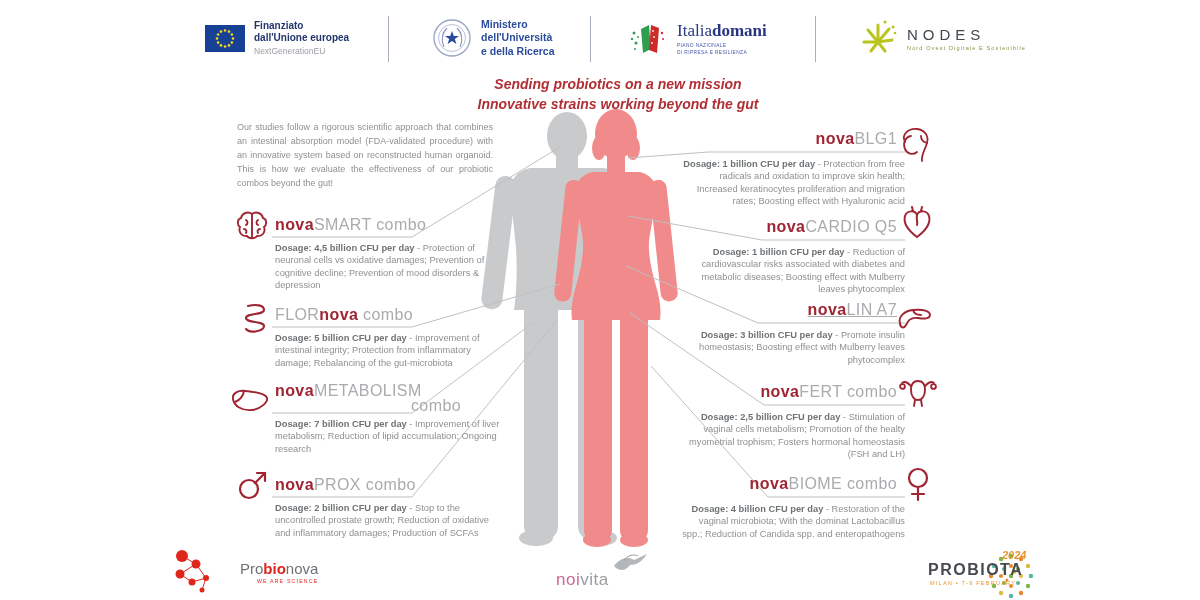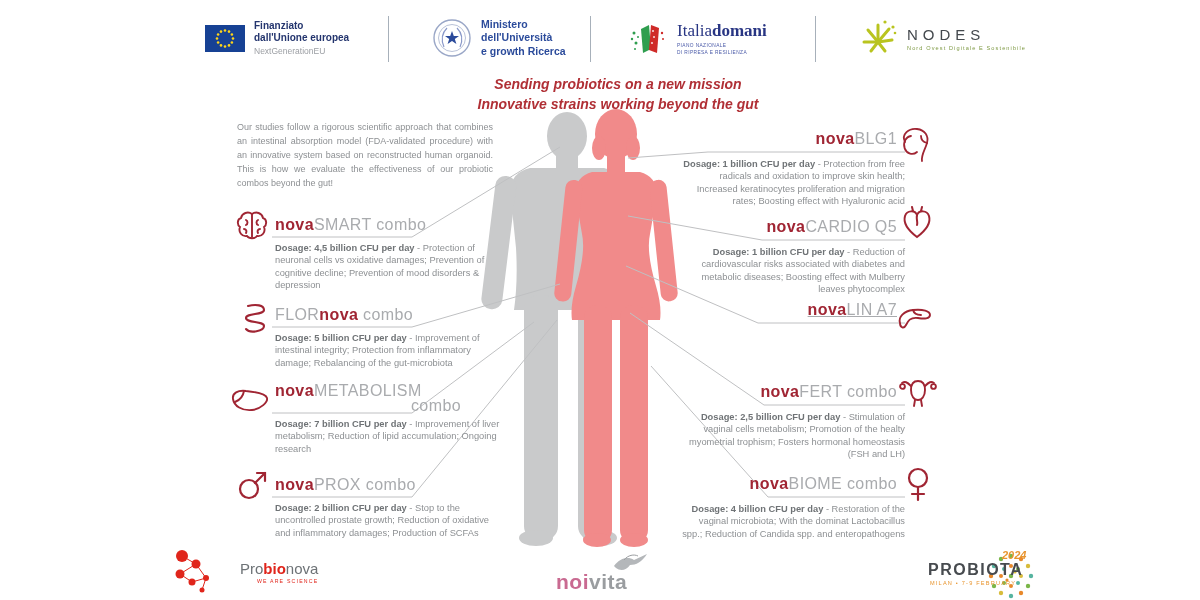--- a/index.html
+++ b/index.html
@@ -37,21 +37,21 @@
   .p-desc{position:absolute;font-size:9.3px;line-height:1.34;color:#8d9093;}
   .p-desc b{color:#6f7376;}
   .dl{left:275px;width:226px;text-align:left;}
   .dr{left:680px;width:225px;text-align:right;}
   .p-icon{position:absolute;}
 
   
   .pn-text{font-size:15px;color:#6d7276;line-height:1;}
   .pn-text .bio{color:#e0251b;font-weight:bold;}
   .pn-tag{font-size:5.2px;color:#e0251b;letter-spacing:1.2px;text-align:right;margin-top:2px;}
-  .nv-text{font-size:21px;color:#9a9da0;letter-spacing:.5px;font-weight:bold;}
+  .nv-text{font-size:17px;color:#9a9da0;letter-spacing:.5px;}
   .nv-text .noi{color:#c96a91;}
   .pb-year{position:absolute;font-size:11px;font-weight:bold;font-style:italic;color:#e8952f;z-index:3;margin-left:8px;}
   .pb-title{position:absolute;font-size:16px;font-weight:bold;color:#474b4f;letter-spacing:1.5px;z-index:3;}
   .pb-sub{position:absolute;font-size:5.6px;color:#e8952f;letter-spacing:1.2px;z-index:3;}
 </style>
 </head>
 <body>
 
 <div class="canvas">
 
@@ -126,21 +126,21 @@
   <div class="logo" style="left:432px;top:18px;">
     <svg width="40" height="40" viewBox="0 0 40 40">
       <circle cx="20" cy="20" r="18" fill="#fff" stroke="#9aa7c7" stroke-width="1.4"></circle>
       <circle cx="20" cy="20" r="13.5" fill="none" stroke="#b9c2d8" stroke-width="1"></circle>
       <path d="M12,29 C9,22 10,15 15,10 M28,29 C31,22 30,15 25,10" fill="none" stroke="#8a99c9" stroke-width="1.2"></path>
       <path d="M20,13 L21.8,18 L27,18 L22.8,21 L24.4,26 L20,23 L15.6,26 L17.2,21 L13,18 L18.2,18 Z" fill="#2b4b9b"></path>
     </svg>
     <div>
       <div class="min-line">Ministero</div>
       <div class="min-line">dell'Università</div>
-      <div class="min-line">e growth Ricerca</div>
+      <div class="min-line">e della Ricerca</div>
     </div>
   </div>
 
   <div class="vdiv" style="left:590px;top:16px;height:46px;"></div>
 
   <div class="logo" style="left:628px;top:18px;">
     <svg width="40" height="42" viewBox="0 0 40 42">
       <path d="M13,11 L21,7 L23,31 L15,35 Z" fill="#2f9e4f"></path>
       <path d="M23,7 L31,10 L29,35 L21,32 Z" fill="#cf2b28"></path>
       <g fill="#2f9e4f">
@@ -280,20 +280,23 @@
   </div>
 
   <svg class="p-icon" style="left:896px;top:301px;" width="38" height="34" viewBox="0 0 38 34">
     <g fill="none" stroke="#a02533" stroke-width="1.9" stroke-linecap="round">
       <path d="M4,22 C2,16 8,10 17,9 C27,8 34,10 34,14 C34,18 28,18 22,17 C14,16 12,20 10,24 C8,28 4,27 4,22 Z"></path>
       <path d="M17,9 C18,13 21,14 25,14"></path>
     </g>
   </svg>
   <div class="p-title tr" style="top:302px;text-decoration:underline;">
     <span class="red">nova</span><span>LIN A7</span>
+  </div>
+  <div class="p-desc dr" style="top:329px;">
+    <b>Dosage: 3 billion CFU per day</b> <span>- Promote insulin homeostasis; Boosting effect with Mulberry leaves phytocomplex</span>
   </div>
 
   <svg class="p-icon" style="left:899px;top:373px;" width="38" height="38" viewBox="0 0 38 38">
     <g fill="none" stroke="#a02533" stroke-width="1.9" stroke-linecap="round">
       <path d="M19,8 C14,8 12,12 12,17 C12,23 15,27 19,27 C23,27 26,23 26,17 C26,12 24,8 19,8 Z"></path>
       <path d="M12,13 C8,9 6,8 3,10 M26,13 C30,9 32,8 35,10"></path>
       <circle cx="3.5" cy="13.5" r="2.4"></circle>
         <circle cx="34.5" cy="13.5" r="2.4"></circle>
       <path d="M16,27 L15,33 M22,27 L23,33"></path>
     </g>

